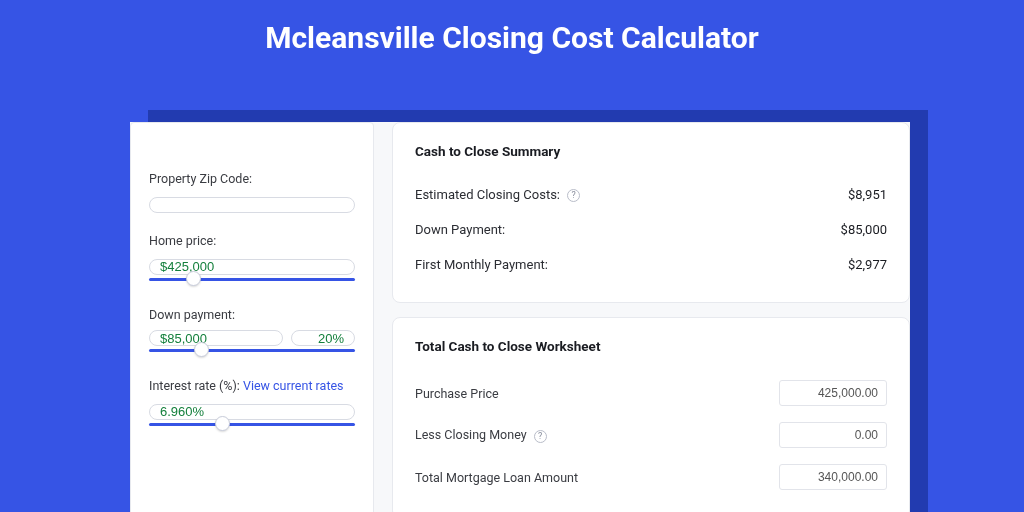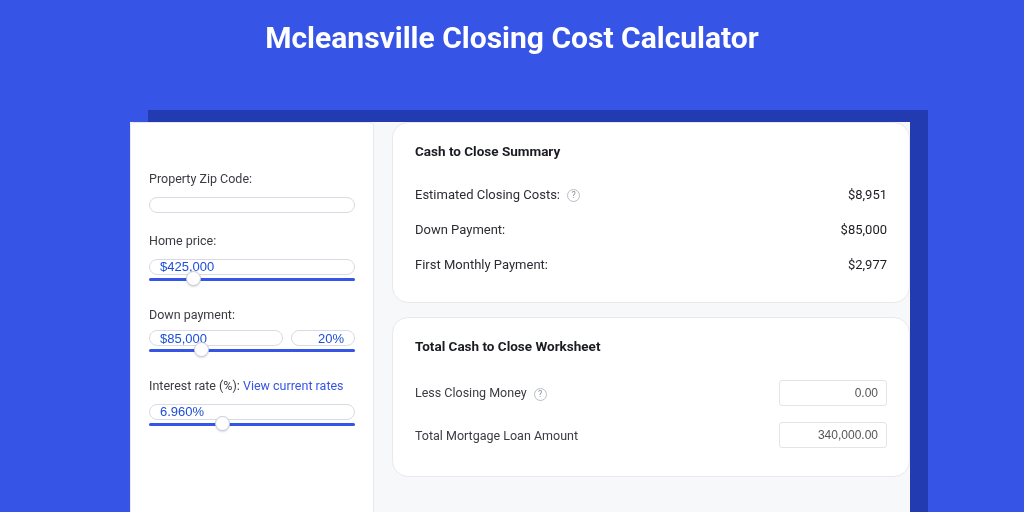--- a/index.html
+++ b/index.html
@@ -55,21 +55,21 @@
     display: block;
   }
   .field-label .link { color: #3654e5; text-decoration: none; }
   .text-input {
     width: 100%;
     height: 16px;
     border: 1px solid #d8dbe3;
     border-radius: 10px;
     background: #fff;
     font-size: 13px;
-    color: #1d4ed8;
+    color: #15803d;
     padding: 0 10px;
   }
   .input-row { display: flex; gap: 8px; }
   .input-main { flex: 1; }
   .input-pct { width: 64px; text-align: right; }
   .slider-wrap {
     position: relative;
     height: 14px;
     margin-top: -2px;
   }
@@ -86,21 +86,21 @@
     top: -2px;
     width: 15px; height: 15px;
     background: #fff;
     border: 1px solid #c9cddb;
     border-radius: 50%;
     box-shadow: 0 1px 2px rgba(0,0,0,0.15);
   }
   .panel-card {
     background: #fff;
     border: 1px solid #e7e9ee;
-    border-radius: 16px;
+    border-radius: 8px;
     padding: 20px 22px;
     margin-bottom: 14px;
   }
   .panel-heading {
     font-size: 13.5px;
     font-weight: 700;
     color: #1a1c22;
     margin-bottom: 18px;
   }
   .summary-row {
@@ -222,20 +222,24 @@
       <div class="summary-row">
         <span class="label">First Monthly Payment:</span>
         <span class="value">$2,977</span>
       </div>
 
     </div>
 
     <div class="panel-card">
       <div class="panel-heading">Total Cash to Close Worksheet</div>
 
+      <div class="worksheet-row">
+        <span class="wlabel">Purchase Price</span>
+        <input class="small-input" value="425,000.00" style="">
+      </div>
 
       <div class="worksheet-row">
         <span class="wlabel">
           <span>Less Closing Money</span>
           <span class="help-icon">?</span>
         </span>
         <input class="small-input" value="0.00" style="">
       </div>
 
       <div class="worksheet-row">

